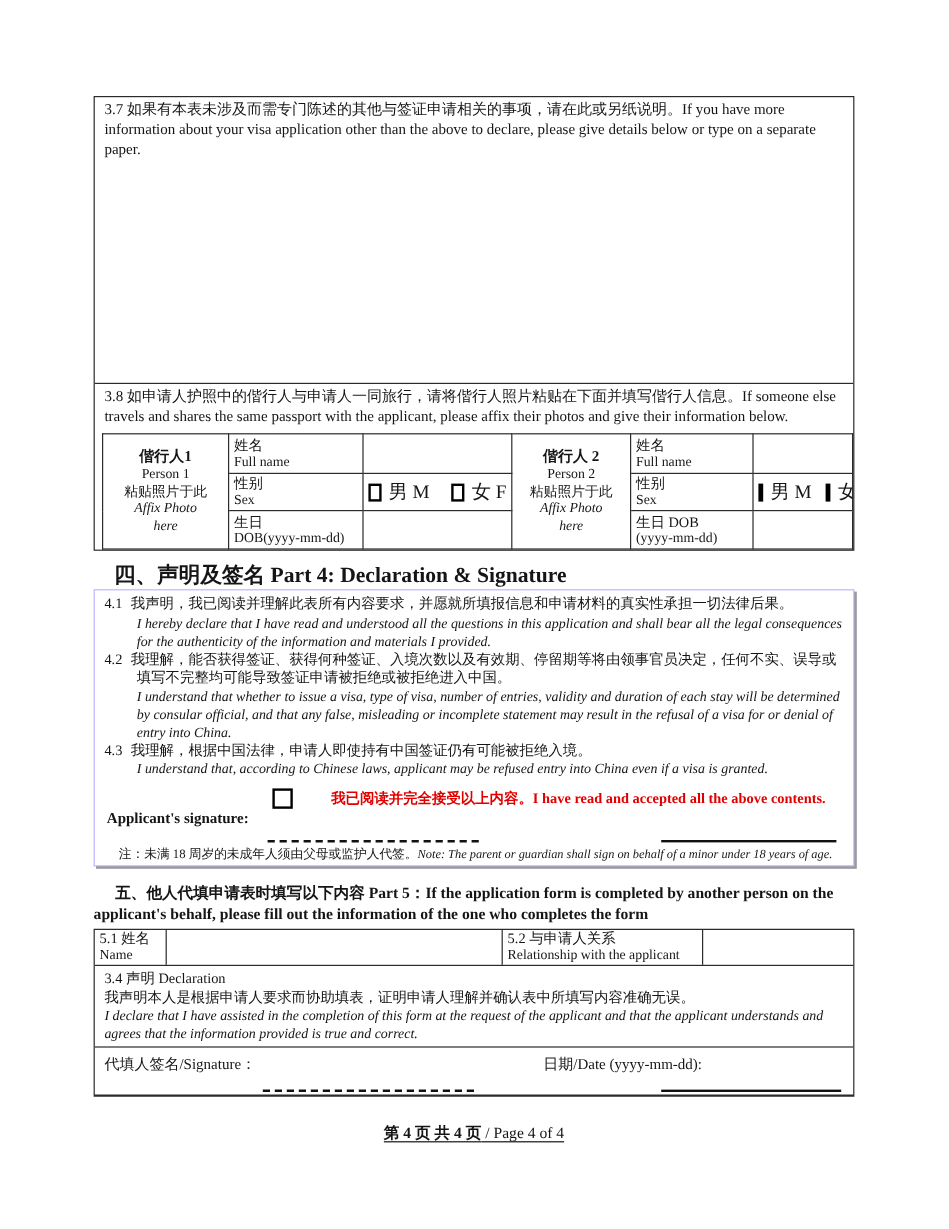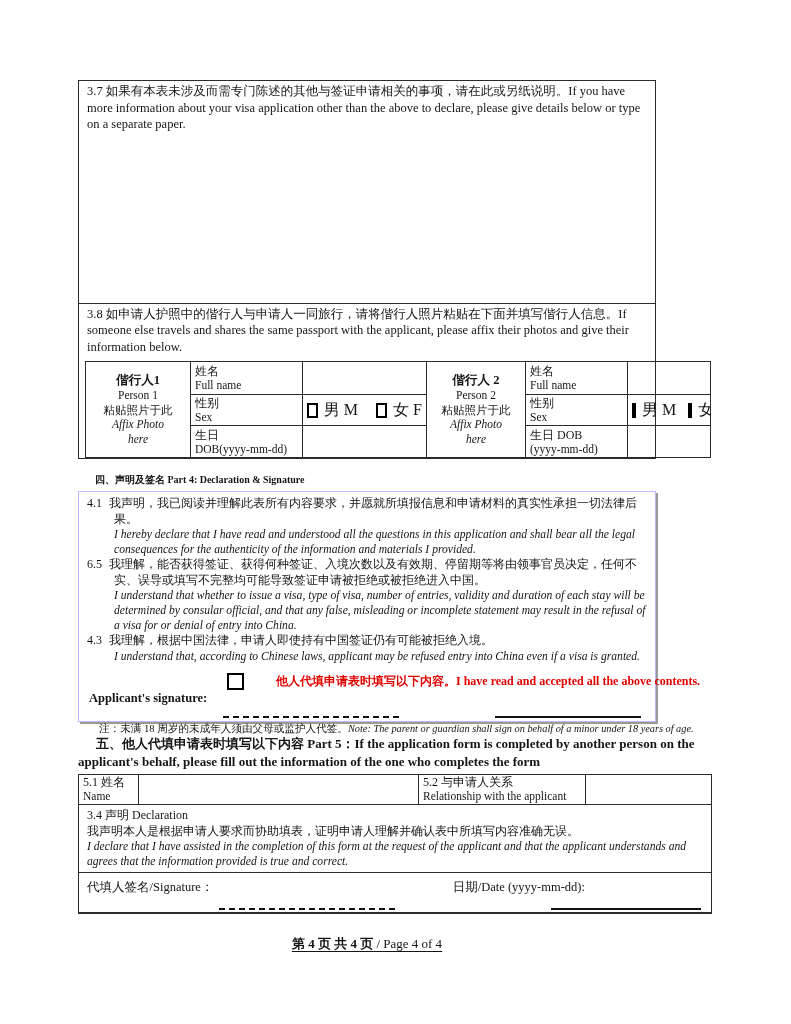--- a/index.html
+++ b/index.html
@@ -3,21 +3,21 @@
 <meta charset="utf-8">
 <style>
   html,body{margin:0;padding:0;background:#ffffff;}
   body{
     width:791px;height:1024px;overflow:hidden;
     font-family:"Liberation Serif","DejaVu Serif",serif;
     color:#151515;
     -webkit-font-smoothing:antialiased;
   }
   .sheet{position:relative;width:791px;height:1024px;background:#fff;}
-  .content{position:absolute;left:78px;top:80px;width:578px;}
+  .content{position:absolute;left:78px;top:80px;width:634px;}
 
   
   .box1{
     box-sizing:border-box;border:1px solid #2b2b2b;height:379px;
     display:flex;flex-direction:column;
   }
   .qtext{padding:2px 8px 3px 8px;font-size:12.5px;line-height:16.5px;}
   .spacer{flex:1;}
   .hdivider{border-top:1px solid #2b2b2b;}
 
@@ -31,21 +31,21 @@
   .ct-line{font-size:11.5px;line-height:14.5px;}
   .it{font-style:italic;}
   td.lab{font-size:12px;line-height:14px;}
   td.lab .en{font-size:11.5px;}
   .cb{display:inline-block;width:11px;height:11px;border:2px solid #000;background:#fff;vertical-align:middle;}
   .sexwrap{display:flex;align-items:center;gap:6px;font-size:16px;}
   .sexlbl{white-space:pre;}
   .sexgap{width:10px;}
 
   
-  .p-head{font-weight:bold;font-size:10px;line-height:19px;margin-top:11px;text-indent:17px;}
+  .p-head{font-weight:bold;font-size:18px;line-height:19px;margin-top:11px;text-indent:17px;}
   .box4{
     box-sizing:border-box;border:1px solid #c4b5fd;margin-top:2px;
     box-shadow:2px 2px 0 #9a9a9a;
     padding:4px 8px 2px 8px;height:231px;
   }
   .p4item{padding-left:27px;}
   .p4zh{font-size:12px;line-height:15.5px;text-indent:-27px;}
   .p4num{padding-right:7px;}
   .p4en{font-size:11.6px;line-height:15px;font-style:italic;}
   .acceptrow{display:flex;align-items:center;margin-top:9px;padding-left:140px;}
@@ -180,31 +180,31 @@
     </div>
 
     <div class="p-head">四、声明及签名  Part 4: Declaration &amp; Signature</div>
 
     <div class="box4">
       <div class="p4item">
         <div class="p4zh"><span class="p4num">4.1</span><span>我声明，我已阅读并理解此表所有内容要求，并愿就所填报信息和申请材料的真实性承担一切法律后果。</span></div>
         <div class="p4en">I hereby declare that I have read and understood all the questions in this application and shall bear all the legal consequences for the authenticity of the information and materials I provided.</div>
       </div>
       <div class="p4item">
-        <div class="p4zh"><span class="p4num">6.5</span><span>我理解，能否获得签证、获得何种签证、入境次数以及有效期、停留期等将由领事官员决定，任何不实、误导或填写不完整均可能导致签证申请被拒绝或被拒绝进入中国。</span></div>
+        <div class="p4zh"><span class="p4num">4.2</span><span>我理解，能否获得签证、获得何种签证、入境次数以及有效期、停留期等将由领事官员决定，任何不实、误导或填写不完整均可能导致签证申请被拒绝或被拒绝进入中国。</span></div>
         <div class="p4en">I understand that whether to issue a visa, type of visa, number of entries, validity and duration of each stay will be determined by consular official, and that any false, misleading or incomplete statement may result in the refusal of a visa for or denial of entry into China.</div>
       </div>
       <div class="p4item">
         <div class="p4zh"><span class="p4num">4.3</span><span>我理解，根据中国法律，申请人即使持有中国签证仍有可能被拒绝入境。</span></div>
         <div class="p4en">I understand that, according to Chinese laws, applicant may be refused entry into China even if a visa is granted.</div>
       </div>
 
       <div class="acceptrow">
         <span class="cb-big"></span>
-        <span class="accepttext"><span>他人代填申请表时填写以下内容。</span><span>I have read and accepted all the above contents.</span></span>
+        <span class="accepttext"><span>我已阅读并完全接受以上内容。</span><span>I have read and accepted all the above contents.</span></span>
       </div>
 
       <div class="sigrowB">Applicant's signature:</div>
       <div class="linesrow">
         <span class="dashline"></span>
         <span class="solidline"></span>
       </div>
 
       <div class="noterow"><span>注：未满 18 周岁的未成年人须由父母或监护人代签。</span><span class="en">Note: The parent or guardian shall sign on behalf of a minor under 18 years of age.</span></div>
     </div>

